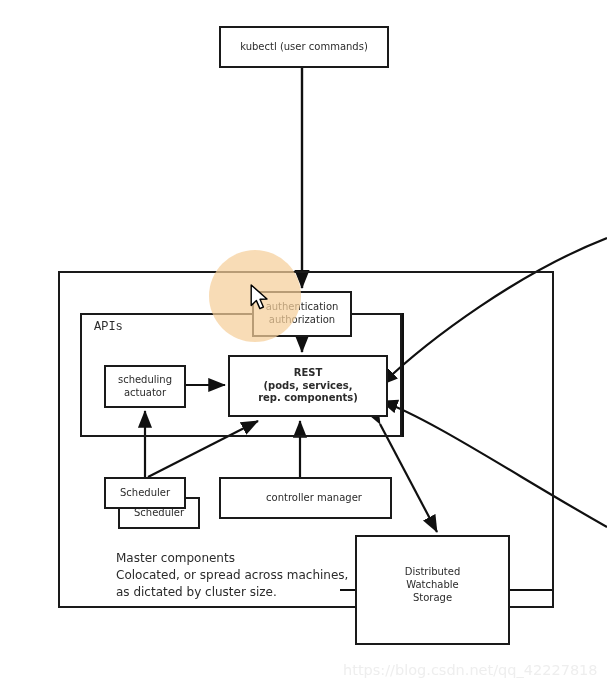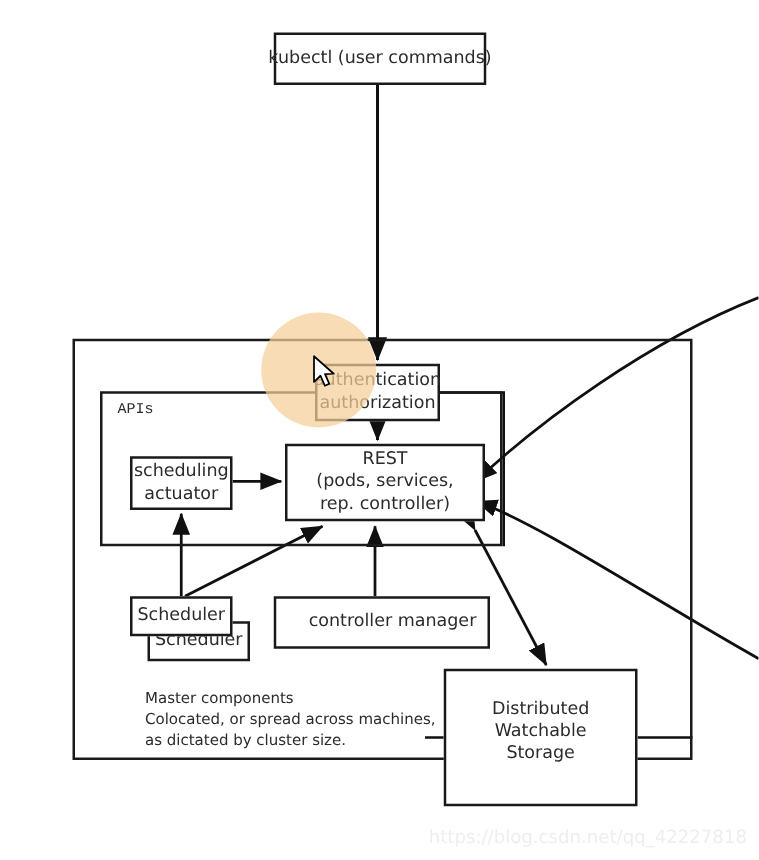--- a/index.html
+++ b/index.html
@@ -28,21 +28,21 @@
     position: absolute;
     box-sizing: border-box;
     background: #ffffff;
     border: 2px solid #1a1a1a;
     display: flex;
     flex-direction: column;
     align-items: center;
     justify-content: center;
     text-align: center;
     color: #2b2b2b;
-    font-size: 14px;
+    font-size: 10px;
     line-height: 1.28;
   }
   .container-box {
     position: absolute;
     box-sizing: border-box;
     background: transparent;
     border: 2px solid #1a1a1a;
   }
   .container-label {
     position: absolute;
@@ -132,24 +132,24 @@
 
   <div class="node-box" id="kubectl-node" style="left: 219px; top: 26px; width: 170px; height: 42px;">
     <span class="node-line">kubectl (user commands)</span>
   </div>
 
   <div class="node-box" id="auth-node" style="z-index: 3; left: 252px; top: 291px; width: 100px; height: 46px;">
     <span class="node-line">authentication</span>
     <span class="node-line">authorization</span>
   </div>
 
-  <div class="node-box" id="rest-node" style="z-index: 3; left: 228px; top: 355px; width: 160px; height: 62px;">
+  <div class="node-box" id="rest-node" style="z-index: 3; left: 228px; top: 355px; width: 160px; height: 62px; font-weight: bold;">
     <span class="node-line">REST</span>
     <span class="node-line">(pods, services,</span>
-    <span class="node-line">rep. controller)</span>
+    <span class="node-line">rep. components)</span>
   </div>
 
   <div class="node-box" id="actuator-node" style="z-index: 3; left: 104px; top: 365px; width: 82px; height: 43px;">
     <span class="node-line">scheduling</span>
     <span class="node-line">actuator</span>
   </div>
 
   <div class="node-box stack-back" id="scheduler-back-node" style="left: 118px; top: 497px; width: 82px; height: 32px;">
     <span class="node-line">Scheduler</span>
   </div>

